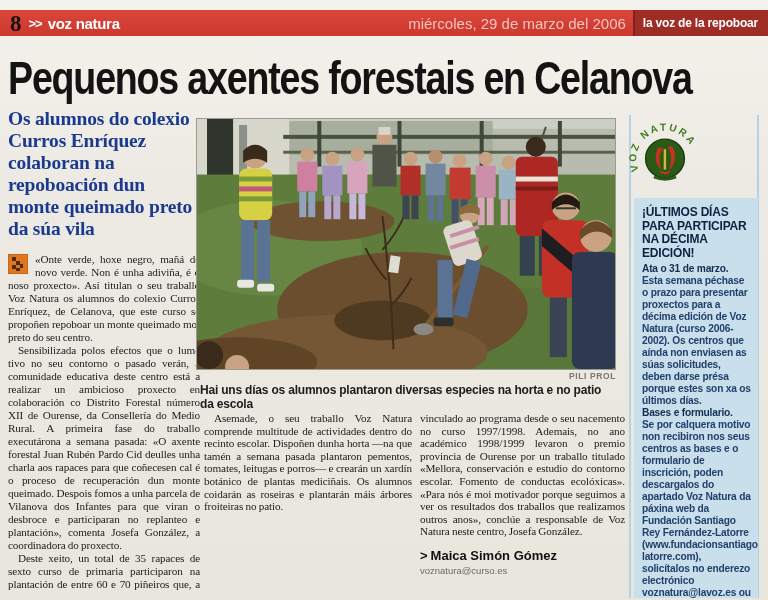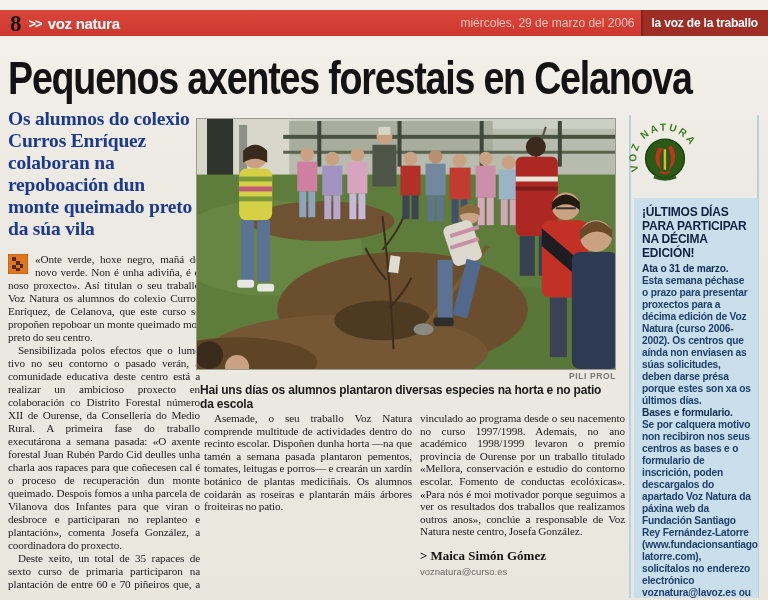--- a/index.html
+++ b/index.html
@@ -9,21 +9,21 @@
           background:linear-gradient(180deg,#f4f2ec 0%,#edeae3 30%,#e9e6de 100%); }
 
   
   .topbar { position:absolute; left:0; top:10px; width:768px; height:26px;
             background:linear-gradient(180deg,#da463a,#cd382e); display:flex; align-items:center; }
   .pagenum { font-size:23px; font-weight:bold; color:#141414; margin-left:10px; line-height:1;
              font-family:"Liberation Serif",serif; }
   .chev { color:#fff; font-weight:bold; font-size:13px; margin-left:7px; letter-spacing:-1px; }
   .section-name { color:#fff; font-weight:bold; font-size:15px; margin-left:6px; letter-spacing:-0.3px; }
   .topbar-right { margin-left:auto; display:flex; align-items:center; height:100%; }
-  .date { color:#f3c5bd; font-size:12px; margin-right:7px;padding-left:48px; }
+  .date { color:#f3c5bd; font-size:15px; margin-right:7px;padding-left:48px; }
   .publication { background:#9e2d25; color:#fff; font-weight:bold; font-size:12px;
                  padding:0 10px 0 8px; height:100%; display:flex; align-items:center;
                  border-left:2px solid #7e241e; letter-spacing:-0.2px; }
 
   
   .headline { position:absolute; left:8px; top:50px; width:760px;
               font-size:47px; font-weight:bold; color:#131313; letter-spacing:-1.5px;
               white-space:nowrap; transform:scaleX(0.80); transform-origin:left top; }
 
   
@@ -43,21 +43,21 @@
                   letter-spacing:0.6px; margin-top:1px; }
   .photo-caption { font-size:12px; font-weight:bold; color:#1b1b1b; margin-top:2px;
                    padding-left:4px; letter-spacing:-0.2px; }
 
   
   .col2 { position:absolute; left:204px; top:412px; width:208px; height:190px; overflow:hidden; }
   .col3 { position:absolute; left:420px; top:412px; width:205px; height:190px; overflow:hidden; }
   .col2 p, .col3 p { font-family:"Liberation Serif",serif; font-size:11.2px; line-height:12.6px;
                      color:#1c1c1c; text-align:justify; letter-spacing:-0.12px; word-spacing:-0.4px; }
   .col2 p.indent, .col3 p.indent { text-indent:10px; }
-  .byline { margin-top:10px; font-size:13px; font-weight:bold; color:#111;font-family:Liberation Serif, serif; }
+  .byline { margin-top:10px; font-size:13px; font-weight:bold; color:#111; }
   .byline .arrow { margin-right:3px; }
   .byline-email { font-size:9.5px; color:#6d6962; margin-top:2px; }
 
   
   .vline { position:absolute; top:115px; height:483px; width:2px; background:#b4d2e4; }
   .vline.a { left:629px; } .vline.b { left:757px; }
   .sidebar { position:absolute; left:634px; top:116px; width:124px; }
   .logo-wrap { margin-left:-6px; }
   .sidebar-box { position:relative; margin-top:4px; width:124px; height:400px; overflow:hidden;
                  background:#c9dfeb; padding:8px 7px 8px 8px; }
@@ -71,21 +71,21 @@
 <body>
 
 <div class="page">
 
   <div class="topbar">
     <span class="pagenum">8</span>
     <span class="chev">&gt;&gt;</span>
     <span class="section-name">voz natura</span>
     <div class="topbar-right">
       <span class="date">miércoles, 29 de marzo del 2006</span>
-      <span class="publication">la voz de la traballo</span>
+      <span class="publication">la voz de la repoboar</span>
     </div>
   </div>
 
   <h1 class="headline">Pequenos axentes forestais en Celanova</h1>
 
   <div class="left-col">
     <div class="standfirst">Os alumnos do colexio Curros Enríquez colaboran na repoboación dun monte queimado preto da súa vila</div>
     <div class="body-text">
       <svg class="marker-icon" viewBox="0 0 20 20">
         <rect width="20" height="20" fill="#e2761f" stroke="#a85712" stroke-width="1"></rect>

